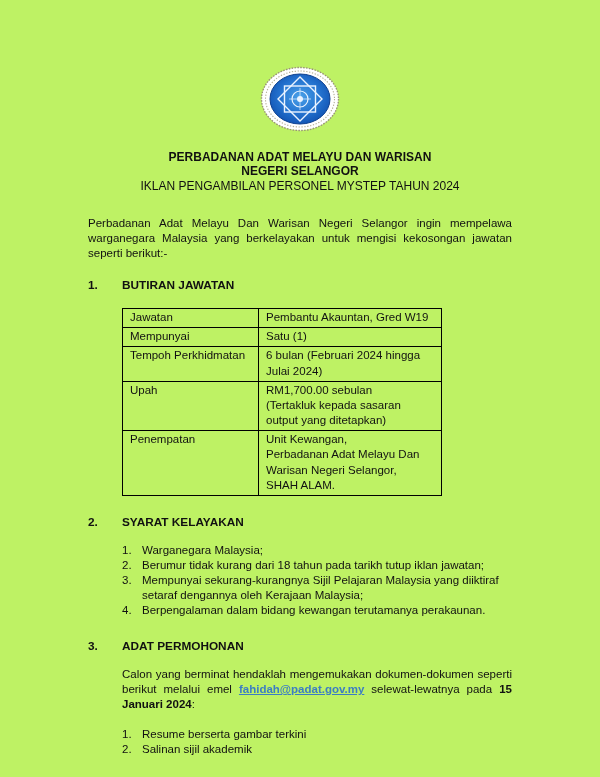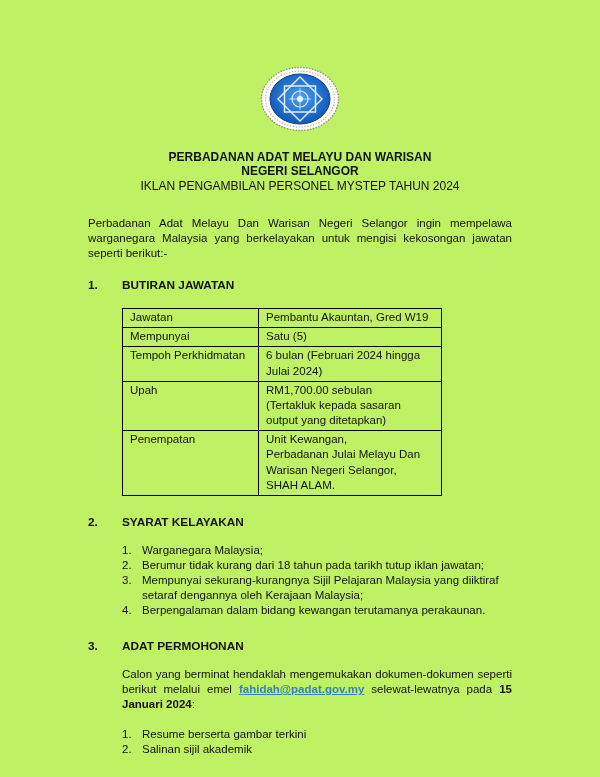--- a/index.html
+++ b/index.html
@@ -99,41 +99,41 @@
     <tbody>
       <tr>
         <td class="label-cell">Jawatan</td>
         <td>
             <div>Pembantu Akauntan, Gred W19</div>
           </td>
       </tr>
       <tr>
         <td class="label-cell">Mempunyai</td>
         <td>
-            <div>Satu (5)</div>
+            <div>Satu (1)</div>
           </td>
       </tr>
       <tr>
         <td class="label-cell">Tempoh Perkhidmatan</td>
         <td>
             <div>6 bulan (Februari 2024 hingga Julai 2024)</div>
           </td>
       </tr>
       <tr>
         <td class="label-cell">Upah</td>
         <td>
           <div>RM1,700.00 sebulan</div>
           <div>(Tertakluk kepada sasaran output yang ditetapkan)</div>
         </td>
       </tr>
       <tr>
         <td class="label-cell">Penempatan</td>
         <td>
           <div>Unit Kewangan,</div>
-          <div>Perbadanan Julai Melayu Dan Warisan Negeri Selangor,</div>
+          <div>Perbadanan Adat Melayu Dan Warisan Negeri Selangor,</div>
           <div>SHAH ALAM.</div>
         </td>
       </tr>
     </tbody>
   </table>
 
   <div class="section-heading" style="margin-top:19px;">
     <span class="num">2.</span>
     <span>SYARAT KELAYAKAN</span>
   </div>

